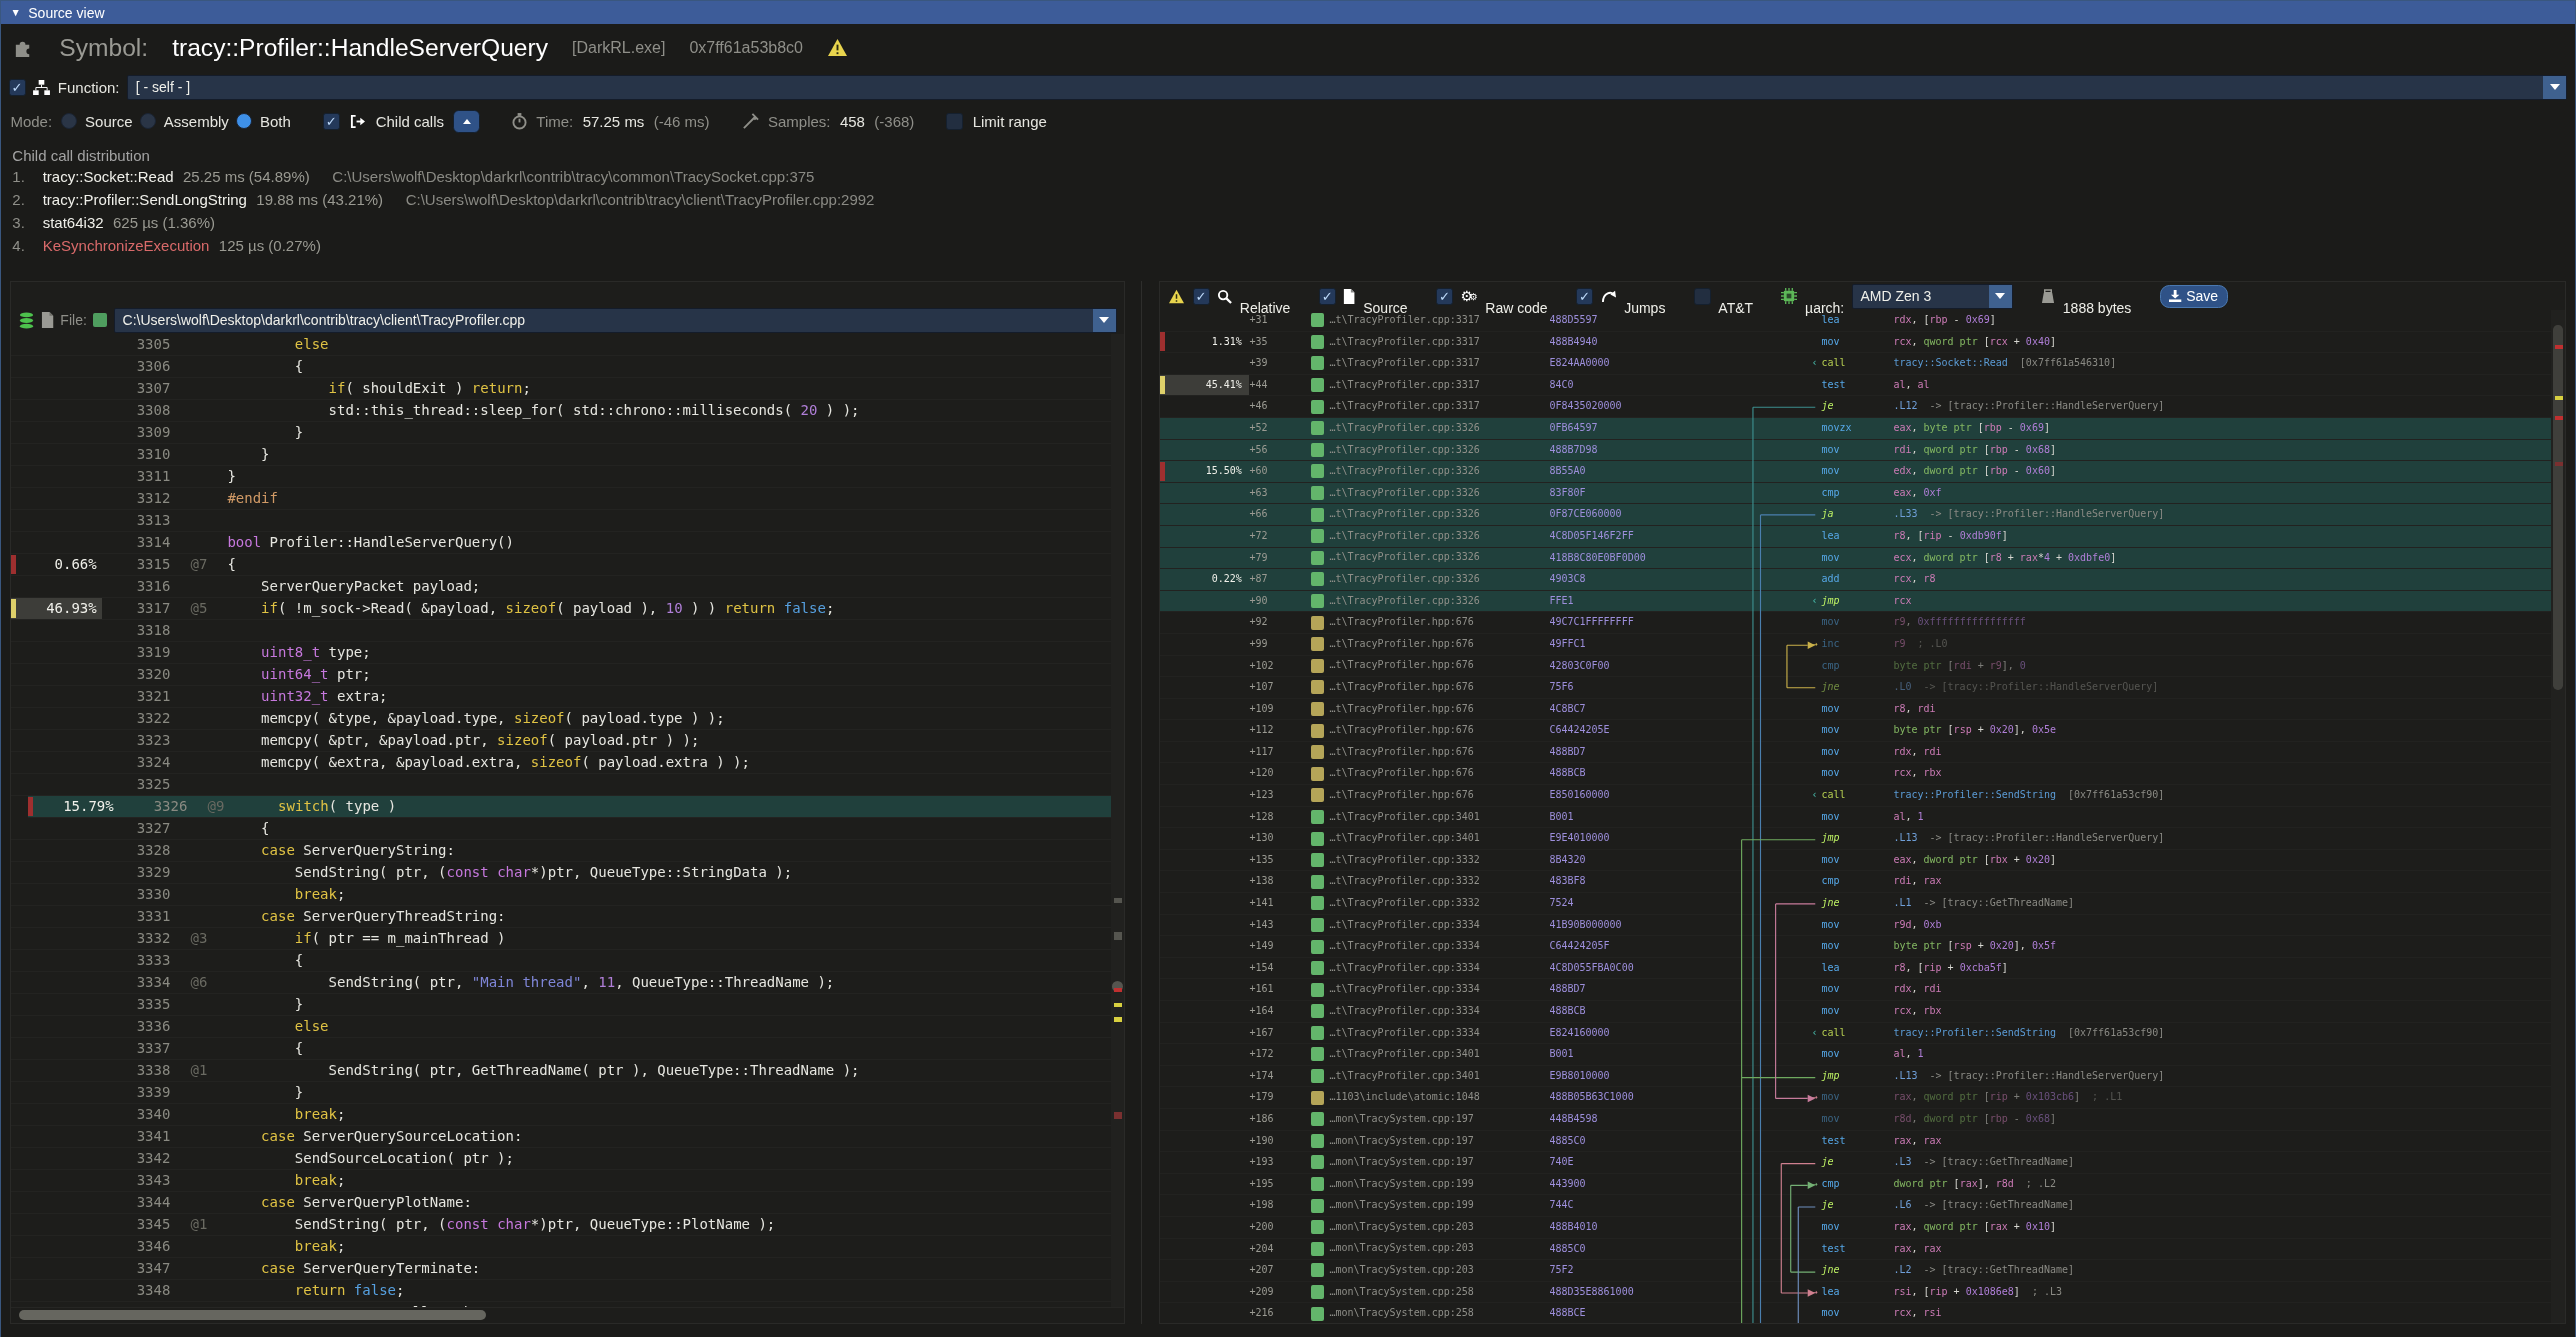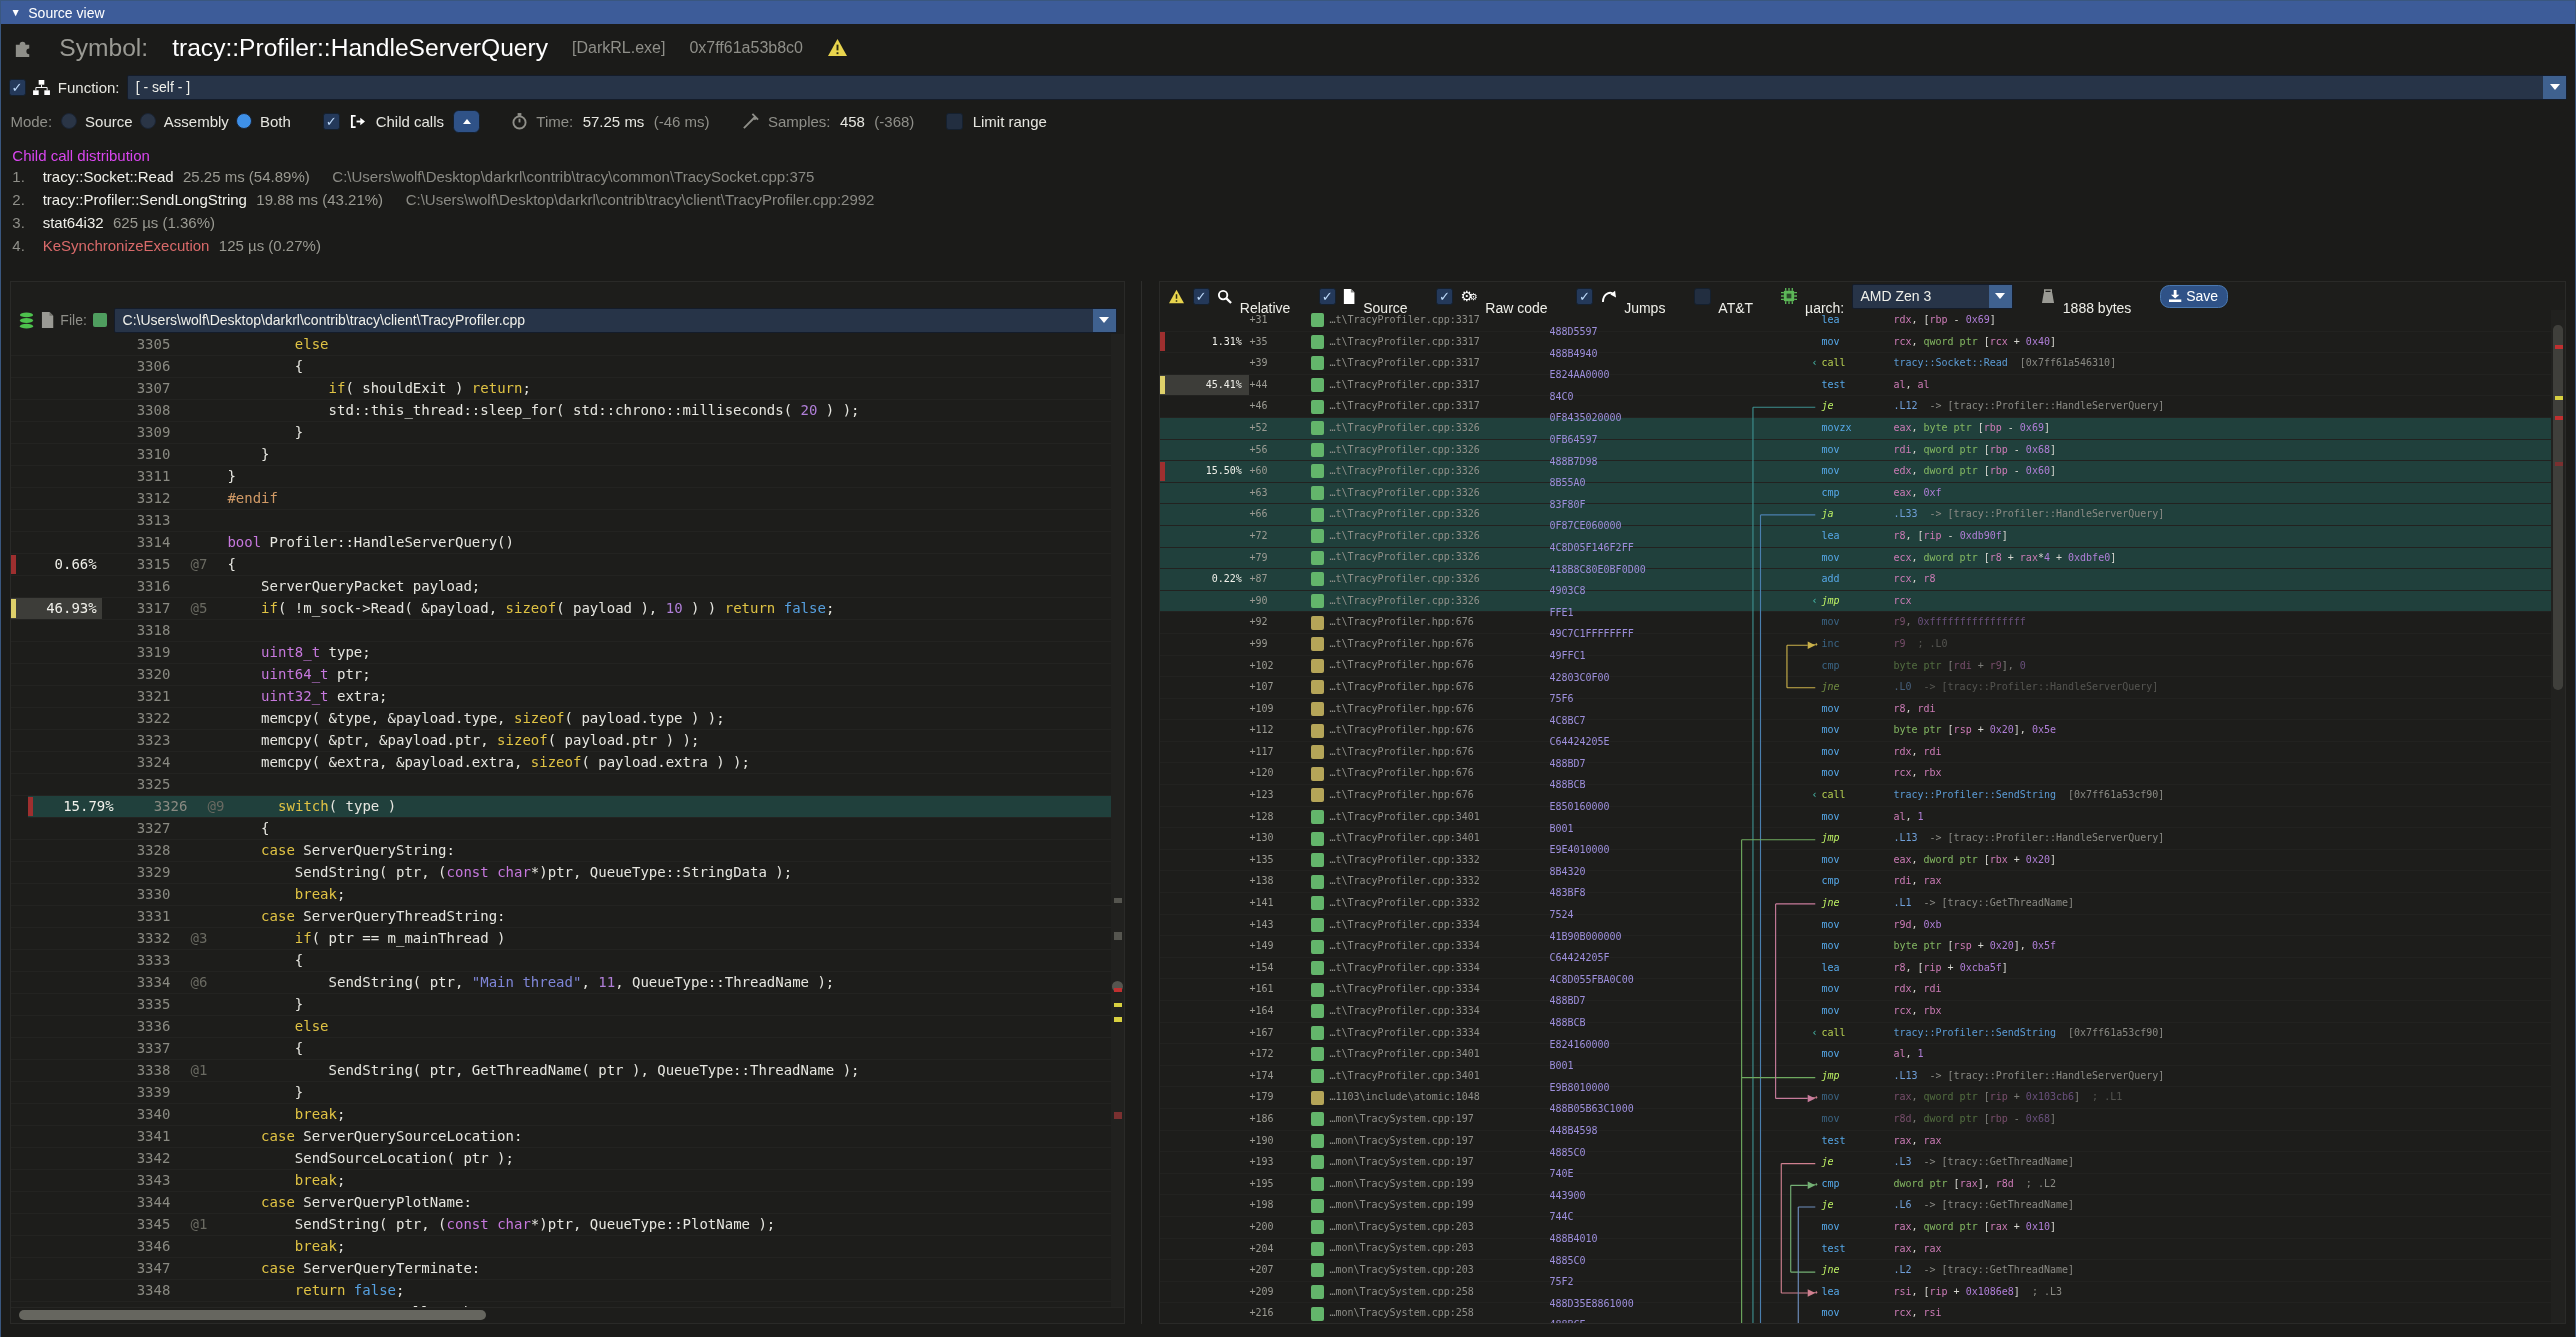--- a/index.html
+++ b/index.html
@@ -30,21 +30,21 @@
   .radio.sel{background:#3e90e8;}
   .chk{width:17px;height:17px;border-radius:2.8px;background:#24395a;border:0.9px solid #15202e;
     display:flex;align-items:center;justify-content:center;color:#bcd8f8;font-size:13.2px;box-sizing:border-box;}
   .chk.off{background:#222e40;color:transparent;}
   .gap18{width:13.2px;}
   .icon{display:inline-flex;align-items:center;justify-content:center;}
   .upbtn{width:24.6px;height:21px;background:#2f5287;border:0.9px solid #15202e;border-radius:5.7px;
     display:flex;align-items:center;justify-content:center;}
   .upbtn i{width:0;height:0;border-left:4.7px solid transparent;border-right:4.7px solid transparent;border-bottom:5.7px solid #fff;}
   
-  .cchead{height:24.6px;display:flex;align-items:flex-end;padding:0 11.3px;color:#d946ef;font-size:15px;}
+  .cchead{height:24.6px;display:flex;align-items:flex-end;padding:0 11.3px;color:#a3a3a3;font-size:15px;}
   .cclist{padding:1.9px 0 0 0;}
   .cc-item{height:23px;display:flex;align-items:center;font-size:15px;padding-left:11.3px;gap:9.4px;white-space:nowrap;}
   .cc-idx{color:#8f8f89;width:21px;}
   .cc-name{color:#f0f0ea;}
   .cc-time{color:#9a9a92;}
   .cc-path{color:#8a8a84;margin-left:13.2px;}
   
   .panes{position:absolute;left:9.4px;right:9.4px;top:280px;bottom:13.2px;display:flex;}
   .lpane{width:1115px;display:flex;flex-direction:column;border:0.9px solid #2a2a28;box-sizing:border-box;background:#1d1d1b;}
   .pgap{width:34px;position:relative;}
@@ -88,21 +88,21 @@
   .asmwrap{position:relative;flex:1;overflow:hidden;font-family:"DejaVu Sans Mono",monospace;font-size:10px;}
   .arow{height:21.6px;line-height:20.7px;border-bottom:0.9px solid #222220;box-sizing:border-box;display:flex;white-space:pre;}
   .arow.hl{background:#20403c;}
   .a-pct{width:89px;position:relative;text-align:right;color:#f0f0ea;padding-right:7.6px;box-sizing:border-box;flex:none;}
   .a-pct.sel{background:#3d3d39;}
   .a-off{width:62px;color:#9a9a92;flex:none;}
   .a-loc{width:238px;color:#8f8f89;flex:none;display:flex;align-items:center;gap:5.7px;overflow:hidden;}
   .locsq{width:12.3px;height:14px;border-radius:1.9px;flex:none;}
   .locsq.g{background:#63b56b;}
   .locsq.o{background:#b5a558;}
-  .a-bytes{width:185px;color:#9d8fdc;flex:none;margin-top:12px;}
+  .a-bytes{width:185px;color:#9d8fdc;flex:none;}
   .a-jmp{width:87px;flex:none;position:relative;text-align:right;padding-right:3.8px;box-sizing:border-box;}
   .a-mn{width:72px;flex:none;}
   .mn-b{color:#56a8e8;}
   .mn-c{color:#b4cc50;}
   .mn-j{color:#bef264;font-style:italic;}
   .a-ops{color:#d8d8d2;}
   .reg{color:#cc7bb6;}
   .ptr{color:#84b862;}
   .lblr{color:#6f9fd8;}
   .fn{color:#5b9bd5;}

